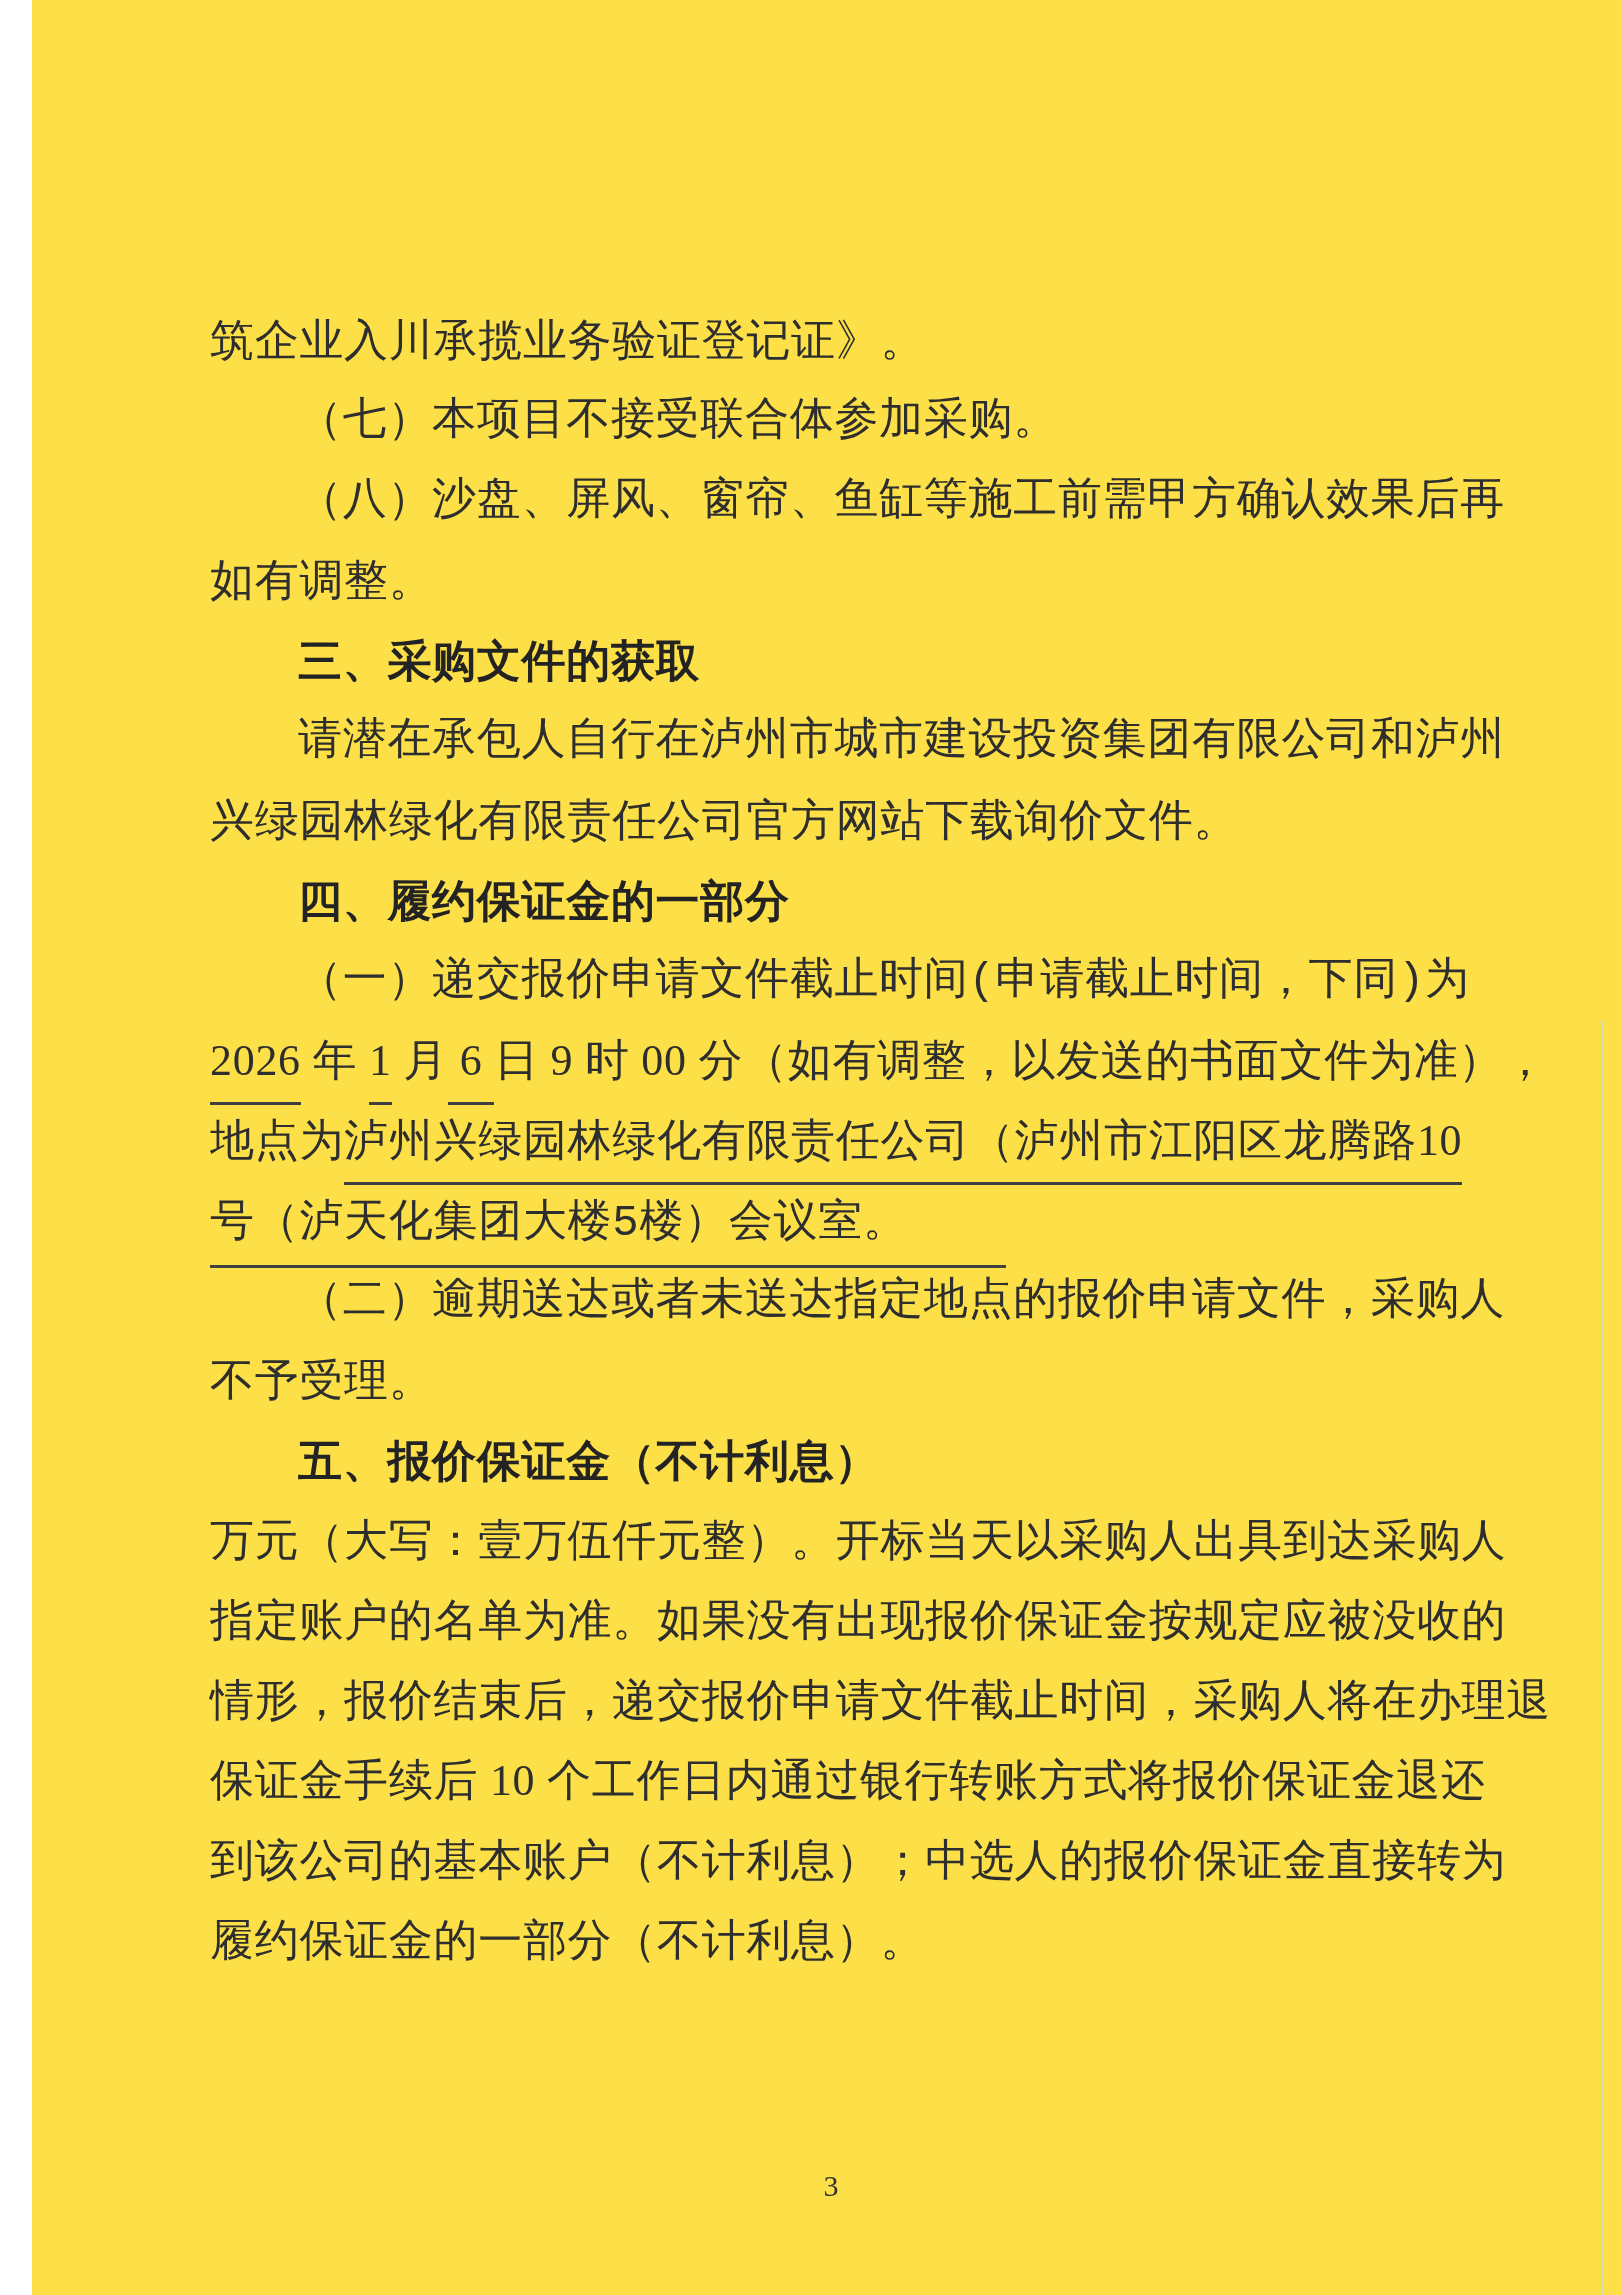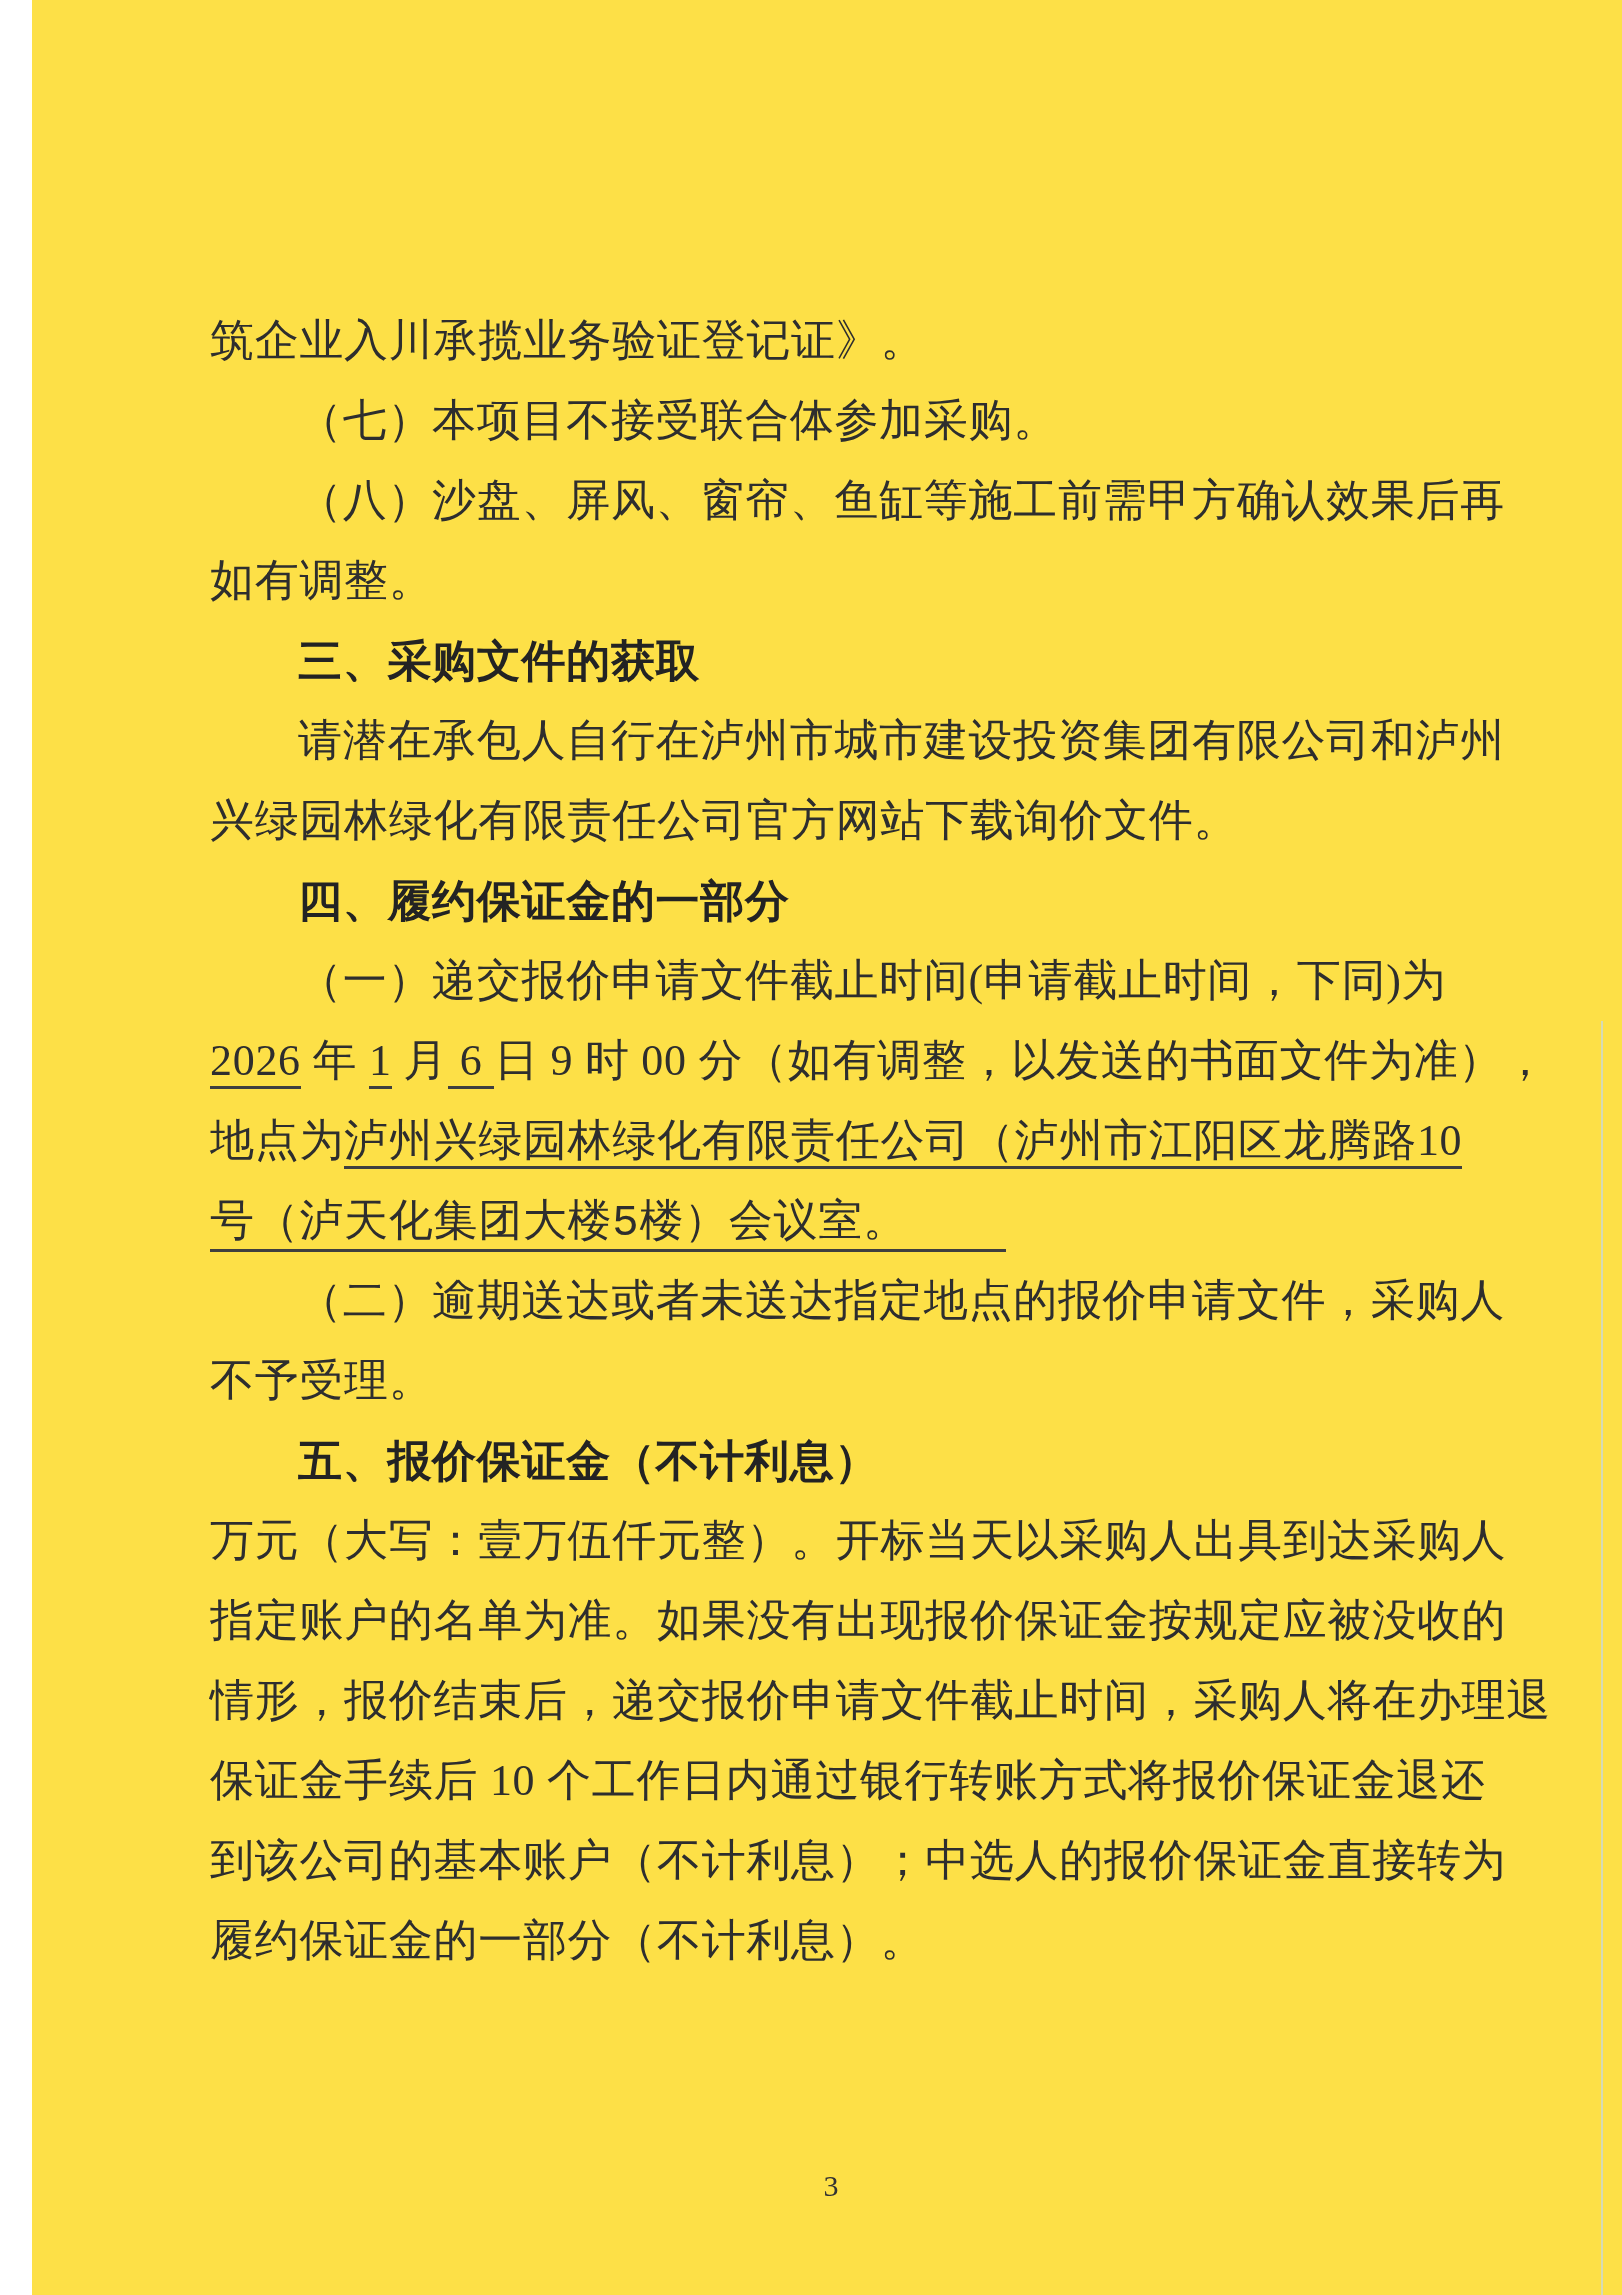--- a/index.html
+++ b/index.html
@@ -16,27 +16,27 @@
   }
   .content { padding: 301px 157px 0 178px; }
   .line {
     margin: 0;
     font-size: 44px;
     line-height: 80px;
     height: 80px;
     white-space: nowrap;
     letter-spacing: 0.7px;
   }
-  .indent { text-indent: 2em; }
+  .indent { text-indent: 2em; font-family: Liberation Mono, monospace; }
   .heading {
     font-family: "Liberation Sans", "DejaVu Sans", sans-serif;
     font-weight: 700;
     color: #232323;
   }
-  .u { border-bottom: 3.3px solid #3f3f3f; padding-bottom: 1px; }
+  .u { border-bottom: 3.3px solid #3f3f3f; padding-bottom: 17px; }
   .u-ext { padding-right: 98px; font-family: Liberation Mono, monospace; }
   .page-number {
     position: absolute;
     bottom: 92px;
     left: 0;
     width: 100%;
     text-align: center;
     font-size: 30px;
     color: #333333;
   }

